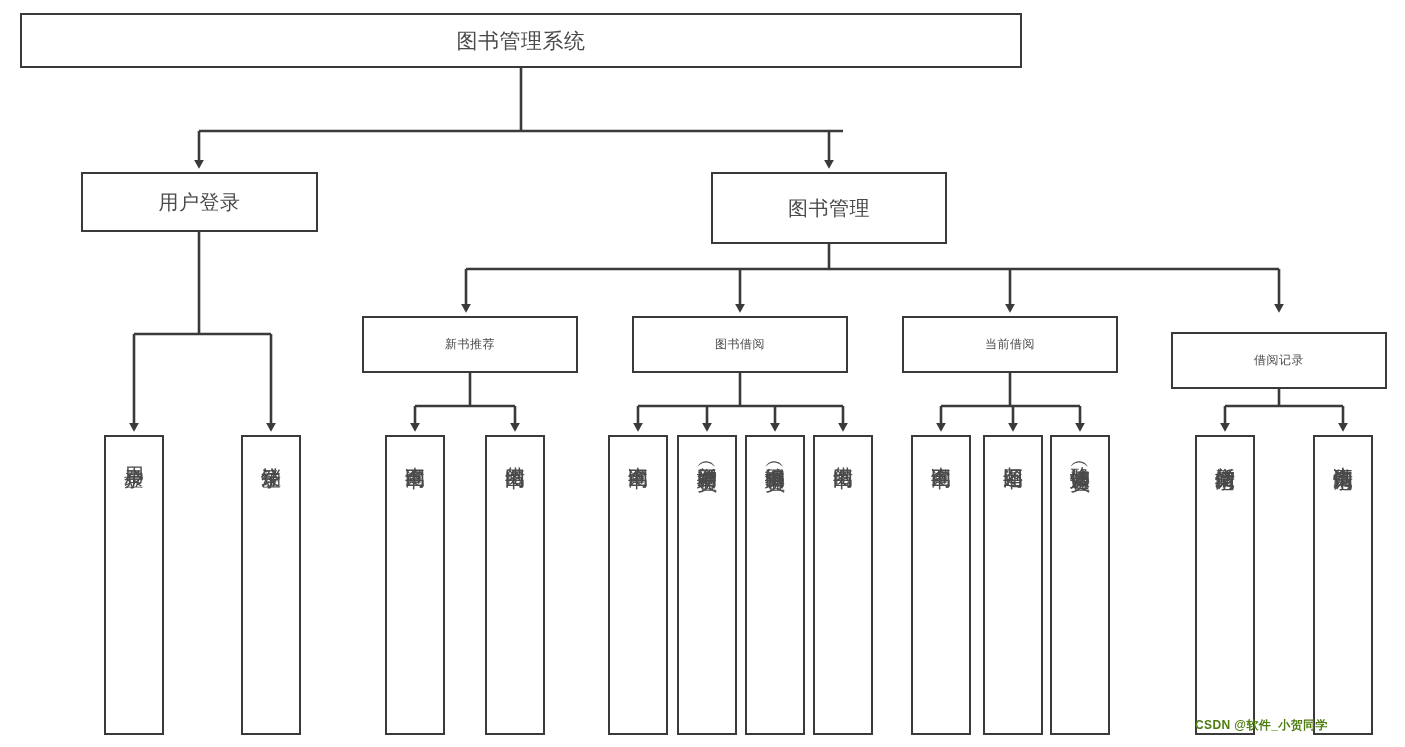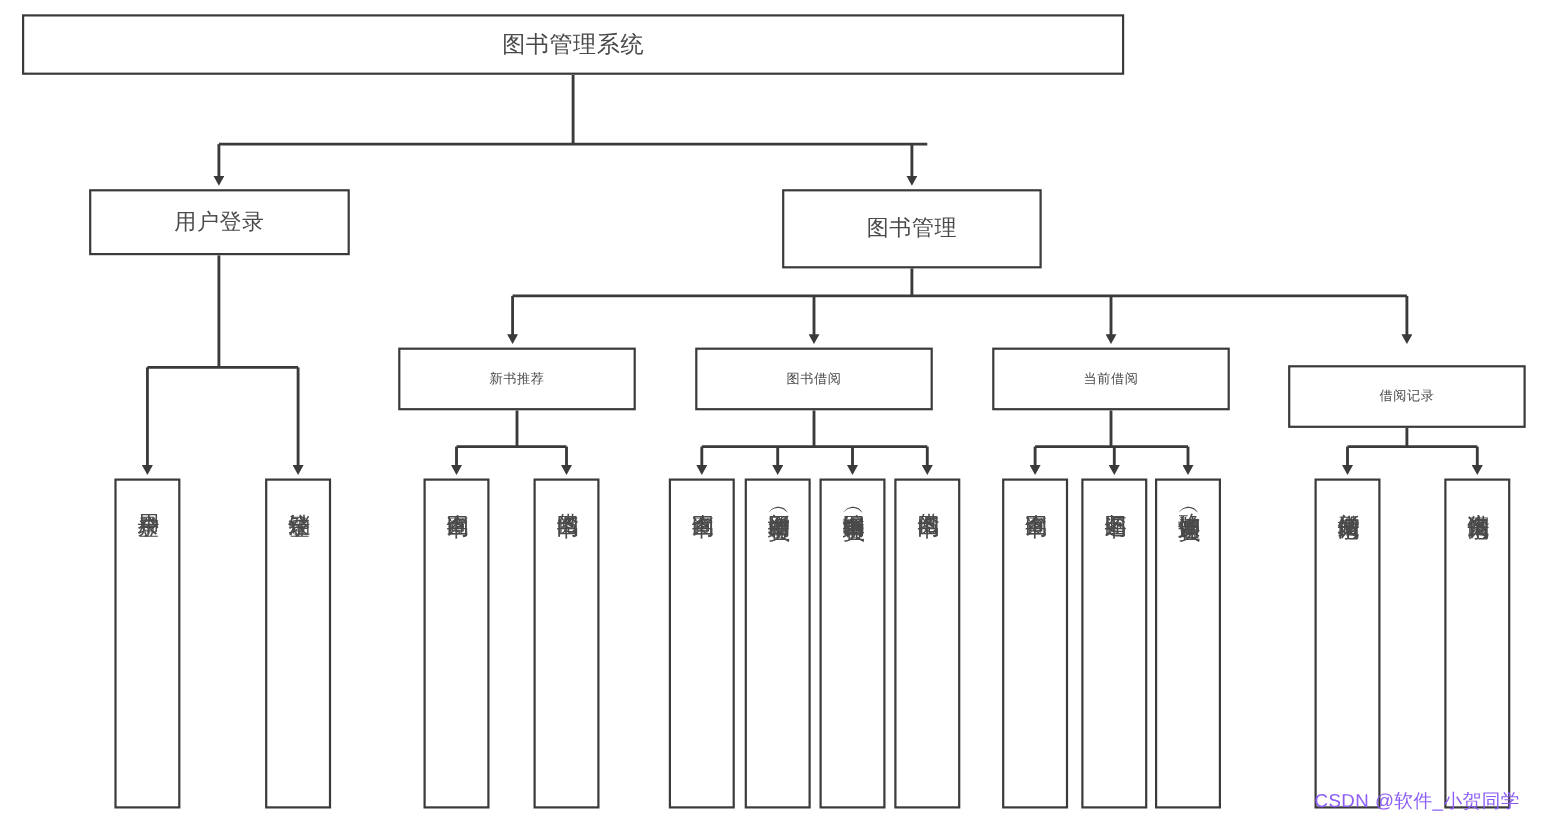--- a/index.html
+++ b/index.html
@@ -59,25 +59,26 @@
   .node.leaf .node-label {
     font-size: 20px;
     writing-mode: vertical-rl;
     text-orientation: upright;
     line-height: 1.06;
     letter-spacing: 1px;
     white-space: nowrap;
   }
   .watermark {
     position: absolute;
-    font-size: 17px;
-    color: #8b5cf6;
+    font-size: 12px;
+    color: #4d7c0f;
     white-space: nowrap;
     z-index: 5;
     letter-spacing: 0.4px;
+    font-weight: bold;
   }
 </style>
 </head>
 <body>
 
 <div id="diagram-root">
 
   <svg id="edges-layer" viewBox="0 0 1405 747" xmlns="http://www.w3.org/2000/svg">
     <defs>
       <marker id="arrowhead" markerWidth="9" markerHeight="10" refX="1.2" refY="5" orient="auto" markerUnits="userSpaceOnUse">

